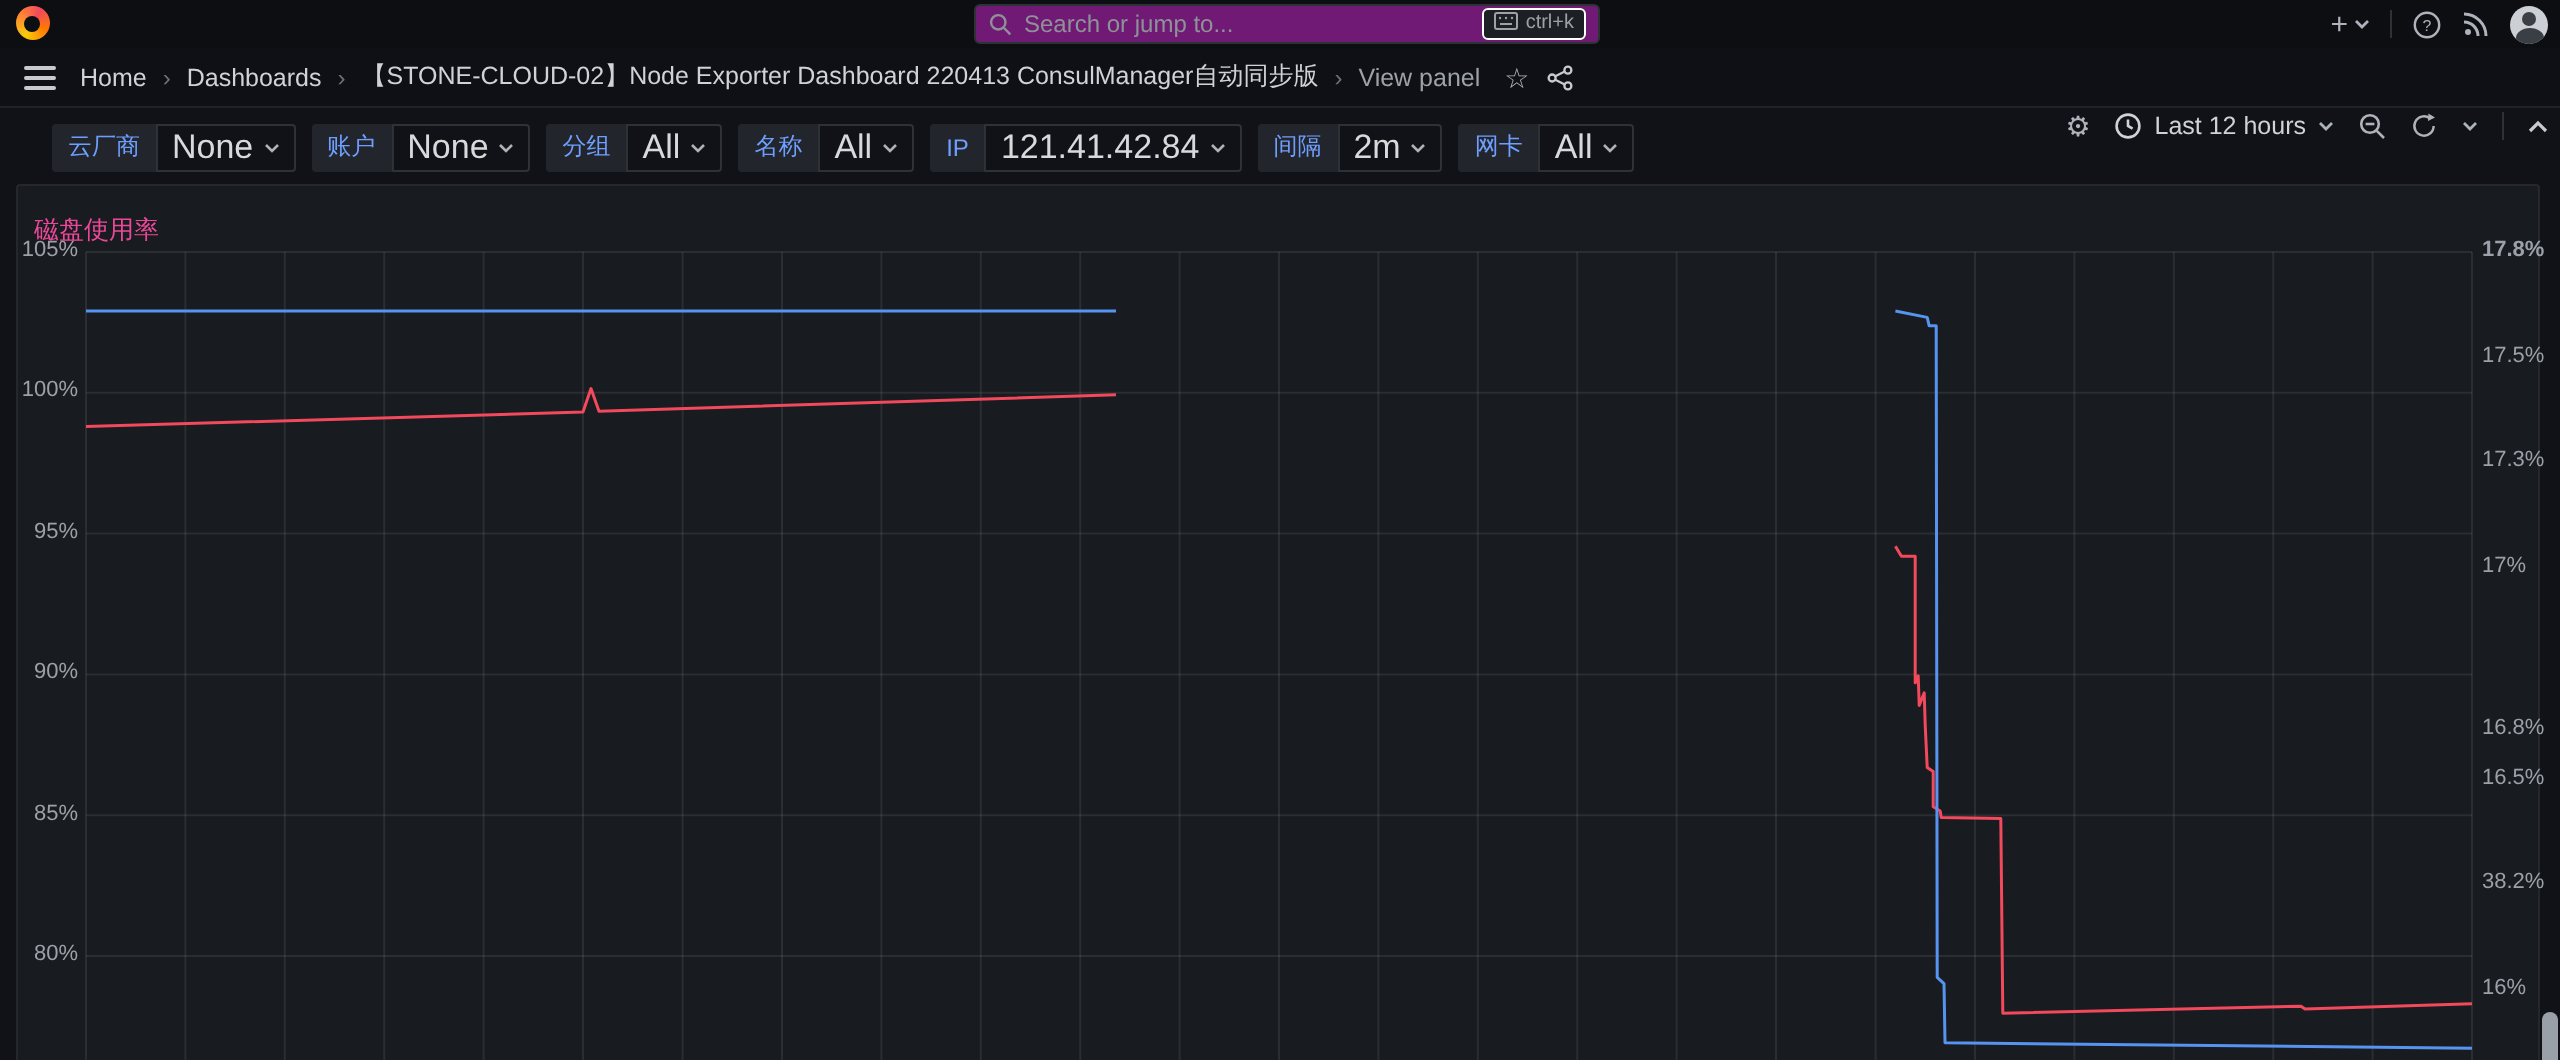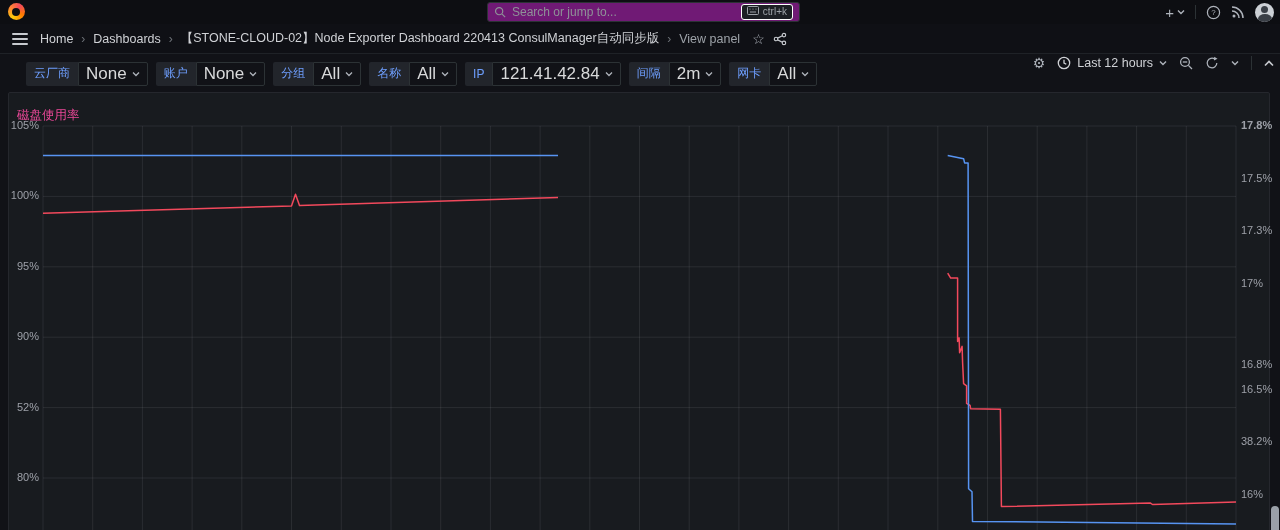--- a/index.html
+++ b/index.html
@@ -317,21 +317,21 @@
         <polyline points="34.0,120.3 282.5,113.0 286.5,101.3 290.5,112.6 549.0,104.4" fill="none" stroke="#f2495c" stroke-width="1.5" stroke-linejoin="round"></polyline>
         <polyline points="938.7,180.1 941.7,185.1 948.6,185.1 948.6,248.4 950.1,244.9 950.6,259.7 953.1,253.4 953.6,269.5 954.6,290.7 957.6,292.8 957.6,310.4 961.1,312.5 961.6,315.7 991.4,316.3 992.4,413.6 1141.5,410.1 1143.5,411.5 1227.0,408.9" fill="none" stroke="#f2495c" stroke-width="1.5" stroke-linejoin="round"></polyline>
         <polyline points="34.0,62.5 549.0,62.5" fill="none" stroke="#5794f2" stroke-width="1.5" stroke-linejoin="round"></polyline>
         <polyline points="938.7,62.5 954.6,65.7 955.6,69.9 959.1,69.9 959.6,395.7 963.0,398.8 963.5,428.4 1227.0,431.1" fill="none" stroke="#5794f2" stroke-width="1.5" stroke-linejoin="round"></polyline>
       </svg>
     <div id="axis-left">
         <div class="ytick left" style="left: 0px; top: 26px;">105%</div>
         <div class="ytick left" style="left: 0px; top: 96px;">100%</div>
         <div class="ytick left" style="left: 0px; top: 167px;">95%</div>
         <div class="ytick left" style="left: 0px; top: 237px;">90%</div>
-        <div class="ytick left" style="left: 0px; top: 308px;">52%</div>
+        <div class="ytick left" style="left: 0px; top: 308px;">85%</div>
         <div class="ytick left" style="left: 0px; top: 378px;">80%</div>
       </div>
     <div id="axis-right">
         <div class="ytick right" style="top: 26px; font-weight: bold;">17.8%</div>
         <div class="ytick right" style="top: 79px;">17.5%</div>
         <div class="ytick right" style="top: 131px;">17.3%</div>
         <div class="ytick right" style="top: 184px;">17%</div>
         <div class="ytick right" style="top: 237px; margin-top: 28px;">16.8%</div>
         <div class="ytick right" style="top: 290px;">16.5%</div>
         <div class="ytick right" style="top: 342px;">38.2%</div>

